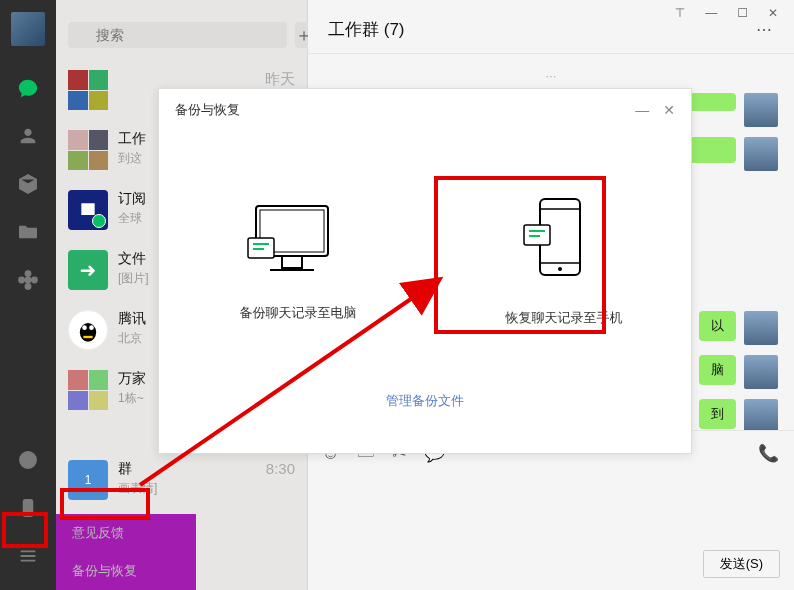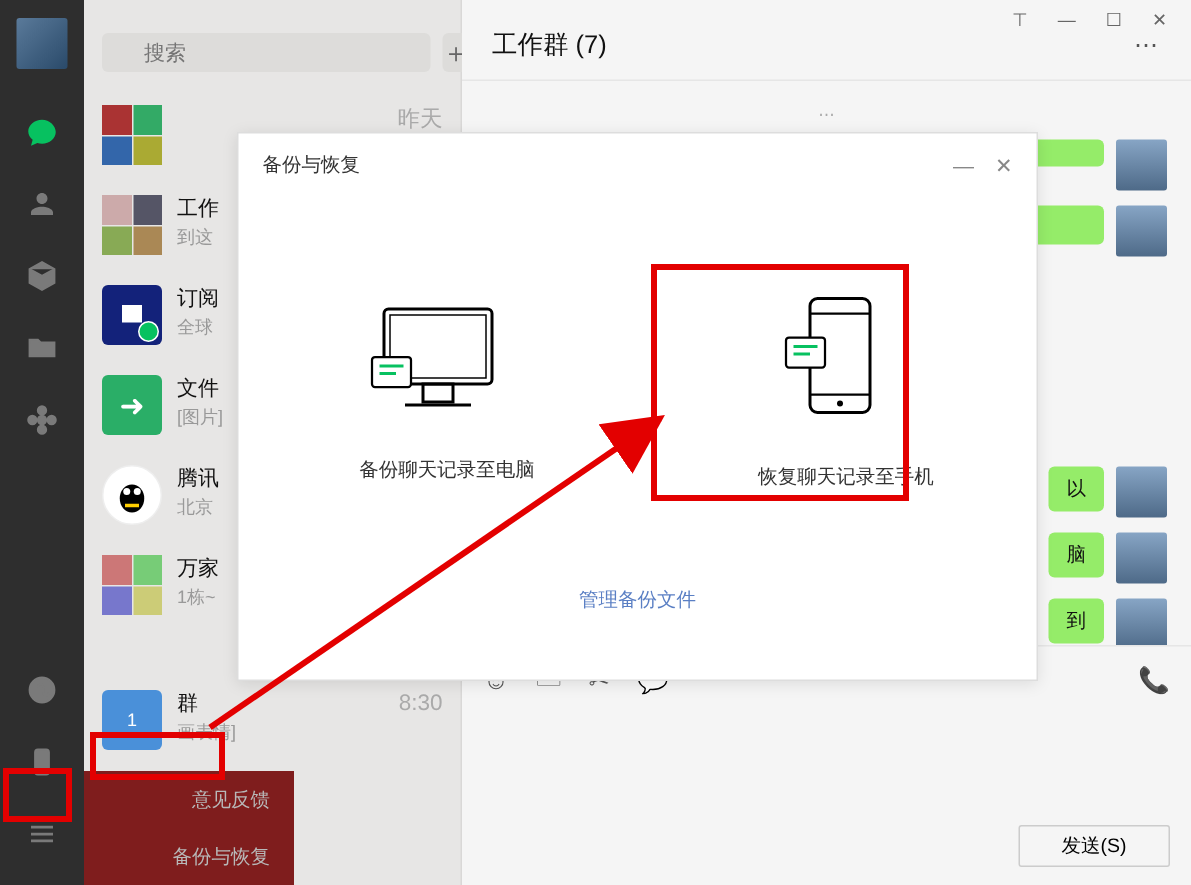--- a/index.html
+++ b/index.html
@@ -30,39 +30,39 @@
 .conv-title { font-size:14px; color:#111; white-space:nowrap; overflow:hidden; text-overflow:ellipsis; }
 .conv-sub { font-size:12px; color:#999; white-space:nowrap; overflow:hidden; text-overflow:ellipsis; margin-top:2px; }
 .conv-time { font-size:15px; color:#aaa; position:absolute; right:12px; top:10px; }
 .av-grid { display:grid; grid-template-columns:1fr 1fr; grid-template-rows:1fr 1fr; gap:1px; width:40px; height:40px; }
 .av-grid div { background:#bbb; }
 .av-sub { width:40px; height:40px; background:#13227a; color:#fff; display:flex; align-items:center; justify-content:center; border-radius:4px; position:relative; }
 .av-sub .corner { position:absolute; right:2px; bottom:2px; width:14px; height:14px; background:#07c160; border-radius:50%; border:1.5px solid #fff; }
 .av-file { width:40px; height:40px; background:#2aae67; display:flex; align-items:center; justify-content:center; color:#fff; font-size:20px; border-radius:4px; }
 
 
-.ctxmenu { position:absolute; left:56px; bottom:0; width:140px; background:#7f1d1d; z-index:6;text-align:right; }
+.ctxmenu { position:absolute; left:56px; bottom:0; width:140px; background:#a21caf; z-index:6; }
 .ctxmenu div { color:#b8b8b8; font-size:13px; padding:10px 16px; cursor:pointer; }
 
 
 .chatarea { position:absolute; left:308px; top:0; right:0; bottom:0; background:#f5f5f5; display:flex; flex-direction:column; }
 .chat-header { padding:18px 20px 12px; border-bottom:1px solid #e6e6e6; display:flex; align-items:center; justify-content:space-between; }
 .chat-title { font-size:17px; color:#111; }
 .chat-more { color:#555; letter-spacing:2px; font-size:16px; cursor:pointer; }
 .chat-msgs { flex:1; padding:10px 16px; overflow:hidden; position:relative; }
 .msg-row { display:flex; justify-content:flex-end; align-items:flex-start; margin:10px 0; gap:8px; }
 .bubble { background:#95ec69; padding:6px 12px; border-radius:4px; font-size:13px; color:#111; max-width:200px; }
 .msg-avatar { width:34px; height:34px; background:linear-gradient(180deg,#87a5c5,#4e6a88); border-radius:2px; }
 .divider-time { text-align:center; color:#aaa; font-size:11px; margin:6px 0; }
 .chat-toolbar { border-top:1px solid #e6e6e6; padding:8px 14px 6px; display:flex; align-items:center; gap:18px; color:#555; }
 .chat-toolbar span { cursor:pointer; font-size:17px; }
 .chat-toolbar .spacer { flex:1; }
 .chat-input { height:70px; padding:0 14px; }
 .send-row { display:flex; justify-content:flex-end; padding:6px 14px 12px; }
-.send-btn { border:1px solid #ccc; background:#f5f5f5; padding:4px 28px; font-size:13px; cursor:pointer; border-radius:2px; }
+.send-btn { border:1px solid #ccc; background:#f5f5f5; padding:4px 16px; font-size:13px; cursor:pointer; border-radius:2px; }
 
 
 .modal { position:absolute; left:158px; top:88px; width:534px; height:366px; background:#fff; border:1px solid #ddd; z-index:20; box-shadow:0 2px 10px rgba(0,0,0,0.1); }
 .modal-title { padding:12px 16px; font-size:13px; color:#333; display:flex; align-items:center; }
 .modal-title .spacer { flex:1; }
 .modal-title .mbtn { color:#888; margin-left:14px; cursor:pointer; font-size:14px; }
 .modal-body { display:flex; height:260px; align-items:center; }
 .opt { flex:1; display:flex; flex-direction:column; align-items:center; justify-content:center; gap:18px; cursor:pointer; padding:10px 20px; }
 .opt-label { font-size:13px; color:#333;margin-left:12px; }
 .modal-footer { text-align:center; }

